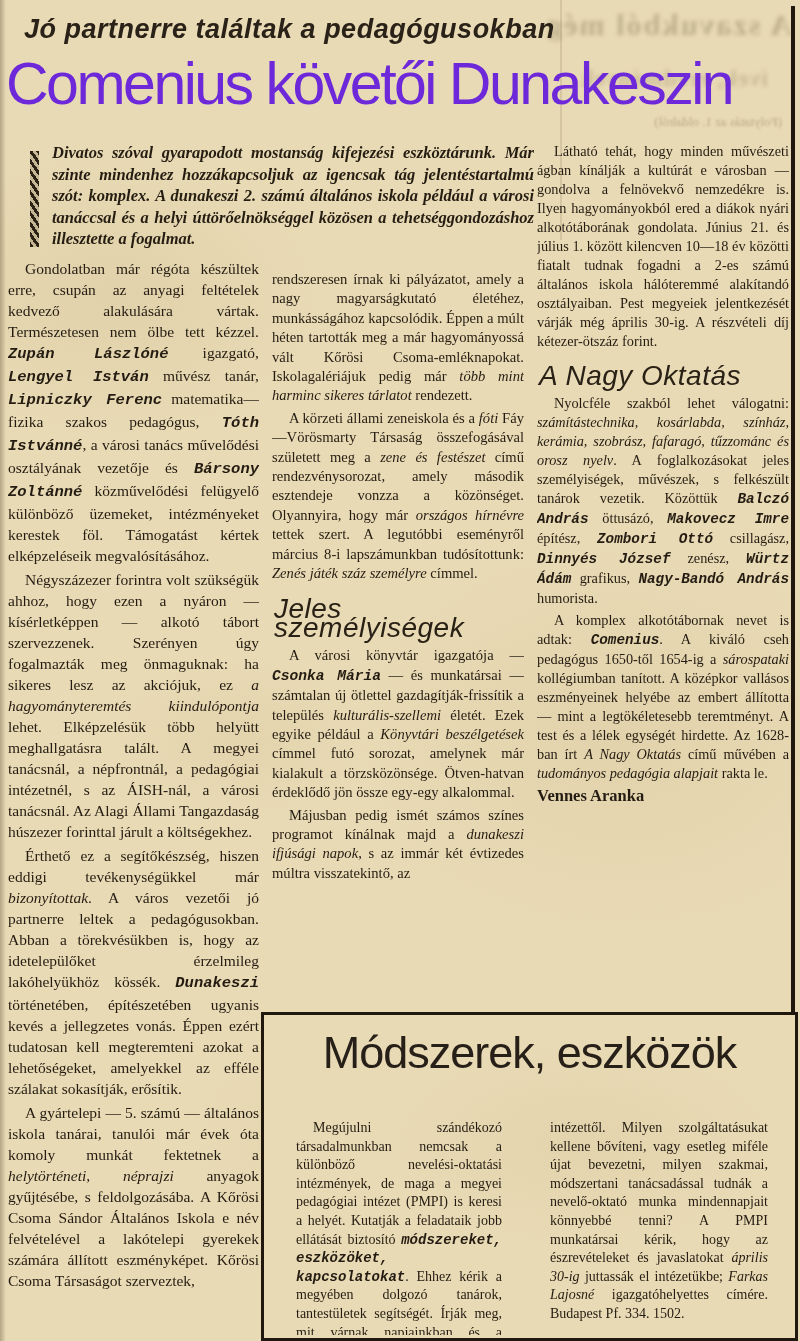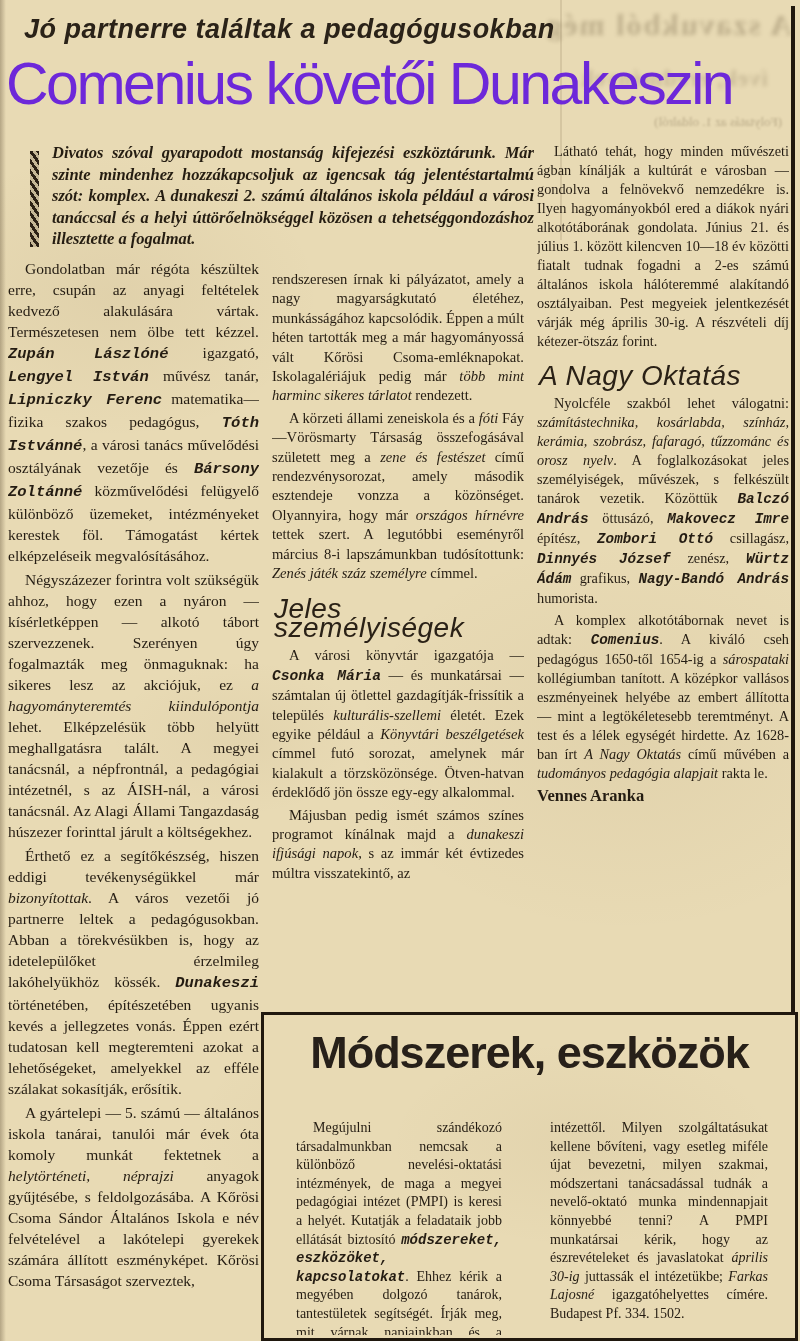--- a/index.html
+++ b/index.html
@@ -36,21 +36,21 @@
   .col-left{left:8px;top:258px;width:251px;height:1078px;font-size:15.5px;line-height:21px;}
   .col-mid{left:272px;top:258px;width:252px;height:748px;font-size:14.6px;line-height:19.4px;margin-top:12px;}
   .col-right{left:537px;top:142px;width:252px;height:864px;font-size:14.3px;line-height:19px;}
   .sec-h{font-family:"Liberation Sans",sans-serif;font-style:italic;font-weight:400;font-size:28px;letter-spacing:.5px;color:#2a2116;margin:15px 0 9px 2px;text-align:left;text-indent:0;}
   .signature{font-weight:700;font-size:16.5px;text-align:left;padding-right:10px;margin-top:6px;}
   
   .seg-i{font-style:italic;}
   .seg-bi{font-style:italic;font-weight:700;font-family:Liberation Mono, monospace;}
   
   .box{left:261px;top:1012px;width:537px;height:329px;border:3.5px solid #20180e;background-color:#e8dab4;background-image:radial-gradient(ellipse 300px 160px at 60% 40%, rgba(122,94,48,.05), transparent 65%);box-sizing:border-box;overflow:hidden;}
-  .box-h{position:absolute;left:0;top:12px;width:100%;text-align:center;font-family:"Liberation Sans",sans-serif;font-weight:700;font-size:45px;letter-spacing:-1px;color:#272019;}
+  .box-h{position:absolute;left:0;top:12px;width:100%;text-align:center;font-family:"Liberation Sans",sans-serif;font-weight:400;font-size:45px;letter-spacing:-1px;color:#272019;}
   .box-col{position:absolute;top:90px;height:230px;overflow:hidden;text-align:justify;font-size:14px;line-height:18.6px;}
   .box-col p{margin:14px;}
   .box-col-a{left:18px;width:234px;}
   .box-col-b{left:272px;width:246px;}
 </style>
 </head>
 <body>
 
 <div class="abs edge-left"></div>
 <div class="abs rule-right"></div>

